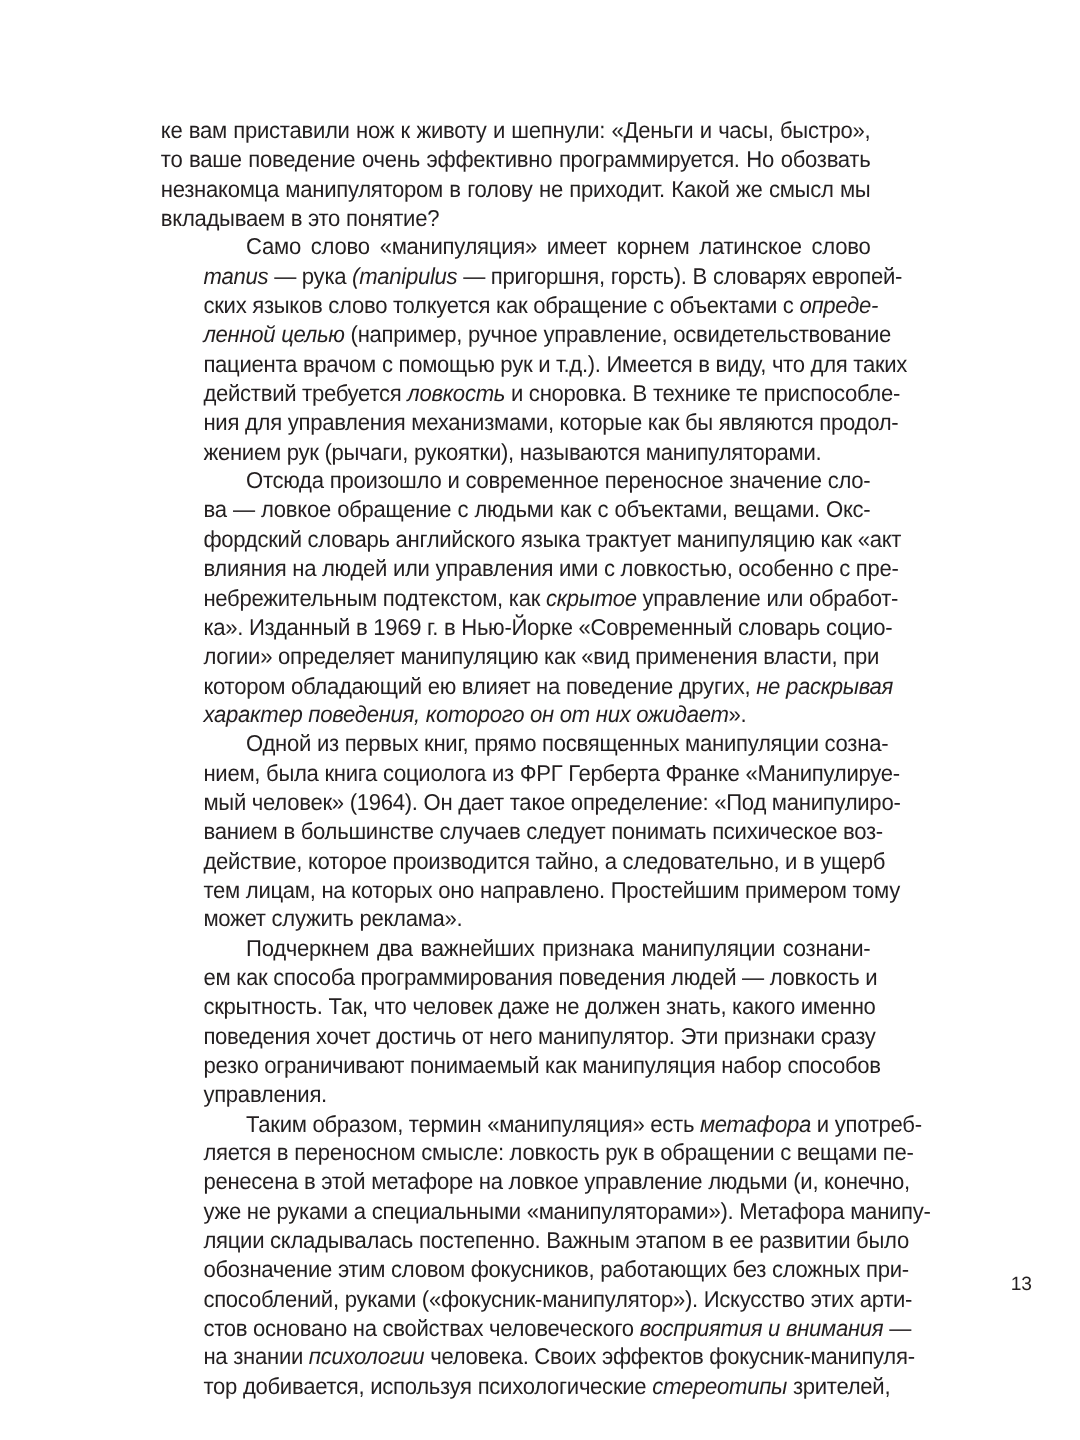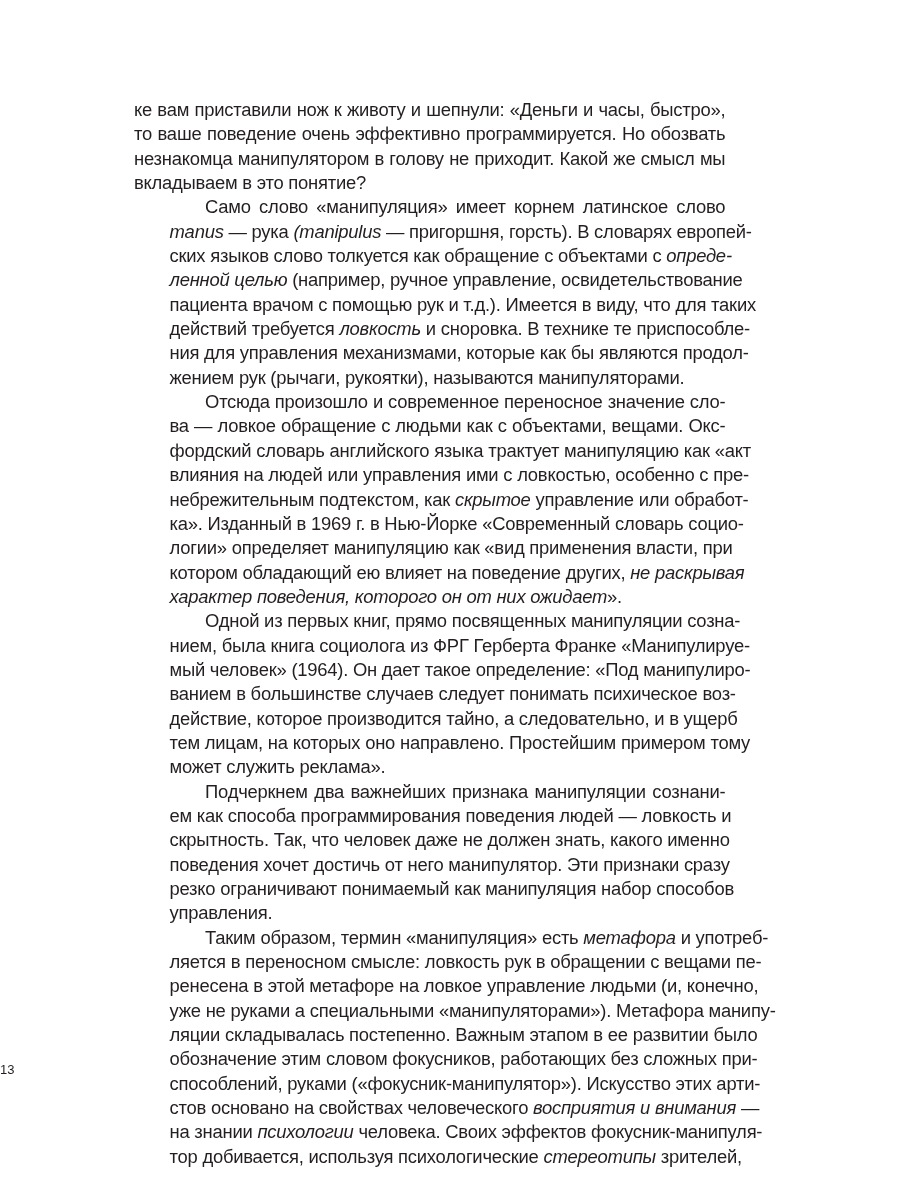--- a/index.html
+++ b/index.html
@@ -14,23 +14,23 @@
     text-align: justify; letter-spacing: -0.25px; word-spacing: 0px;
     transform: scaleX(0.96); transform-origin: left top;
     width: 616px;
   }
   .para { margin: 0; text-indent: 0; hyphens: manual; }
   .para.indent { text-indent: 37px; }
   .line { display: block; text-align: justify; text-align-last: justify; white-space: nowrap; }
   .line.last { text-align-last: left; }
   em { font-style: italic; }
   .page-number {
-    position: absolute; left: 0; width: 860px; top: 1062px; text-align: left;
+    position: absolute; left: 0; width: 860px; top: 1062px; text-align: right;
     font-family: "Liberation Sans", "DejaVu Sans", sans-serif;
-    font-size: 13px; color: #231f20;
+    font-size: 16px; color: #231f20;
   }
 </style>
 </head>
 <body>
 
 <div class="page">
   <div class="text-block" id="text-block">
       <div class="para">
         <span class="line"><span>ке вам приставили нож к животу и шепнули: «Деньги и часы, быстро»,</span></span>
         <span class="line"><span>то ваше поведение очень эффективно программируется. Но обозвать</span></span>

